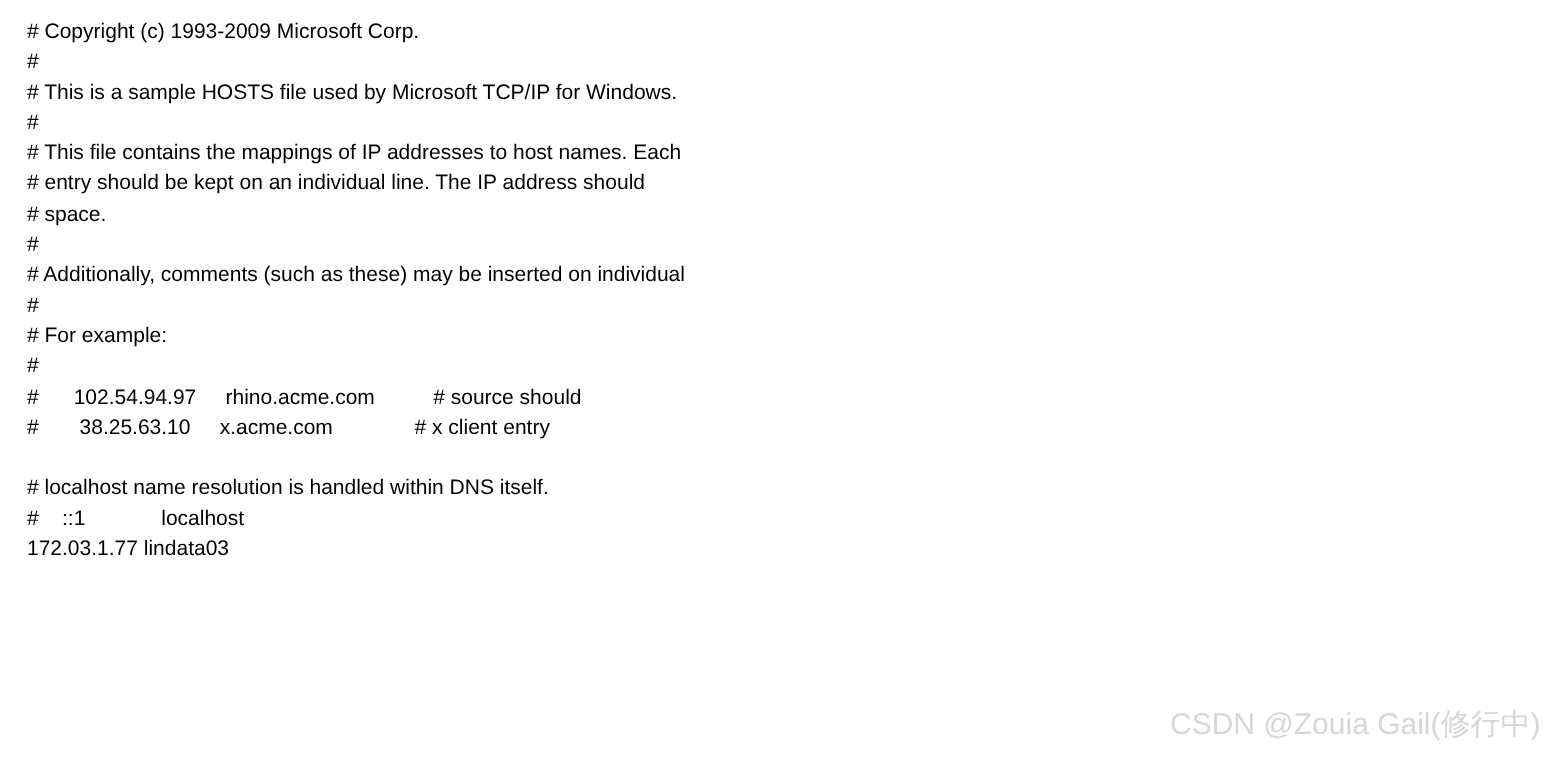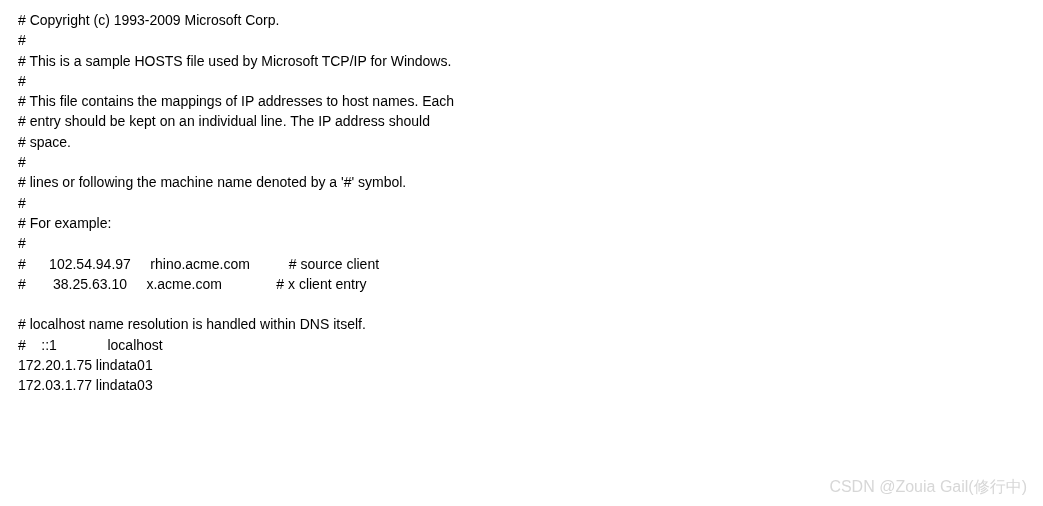--- a/index.html
+++ b/index.html
@@ -19,43 +19,42 @@
       line-height: 1.45;
     }
     .line {
       white-space: pre;
     }
     .watermark {
       position: absolute;
       bottom: 8px;
       right: 16px;
       color: #d7d7d7;
-      font-size: 16px;
+      font-size: 20px;
       font-family: "Segoe UI", Arial, sans-serif;
       pointer-events: none;
     }
   </style>
 </head>
 <body>
 
 <div>
   <div class="line"># Copyright (c) 1993-2009 Microsoft Corp.</div>
   <div class="line">#</div>
   <div class="line"># This is a sample HOSTS file used by Microsoft TCP/IP for Windows.</div>
   <div class="line">#</div>
   <div class="line"># This file contains the mappings of IP addresses to host names. Each</div>
   <div class="line"># entry should be kept on an individual line. The IP address should</div>
   <div class="line"># space.</div>
   <div class="line">#</div>
-  <div class="line"># lines or following the machine name denoted by a '#' symbol.</div>
+  <div class="line"># Additionally, comments (such as these) may be inserted on individual</div>
   <div class="line">#</div>
   <div class="line"># For example:</div>
   <div class="line">#</div>
-  <div class="line">#      102.54.94.97     rhino.acme.com          # source client</div>
+  <div class="line">#      102.54.94.97     rhino.acme.com          # source should</div>
   <div class="line">#       38.25.63.10     x.acme.com              # x client entry</div>
   <div class="line">&nbsp;</div>
   <div class="line"># localhost name resolution is handled within DNS itself.</div>
   <div class="line">#    ::1             localhost</div>
-  <div class="line">172.20.1.75 lindata01</div>
   <div class="line">172.03.1.77 lindata03</div>
 </div>
 
 <div class="watermark">CSDN @Zouia  Gail(修行中)</div>
 
 </body></html>

